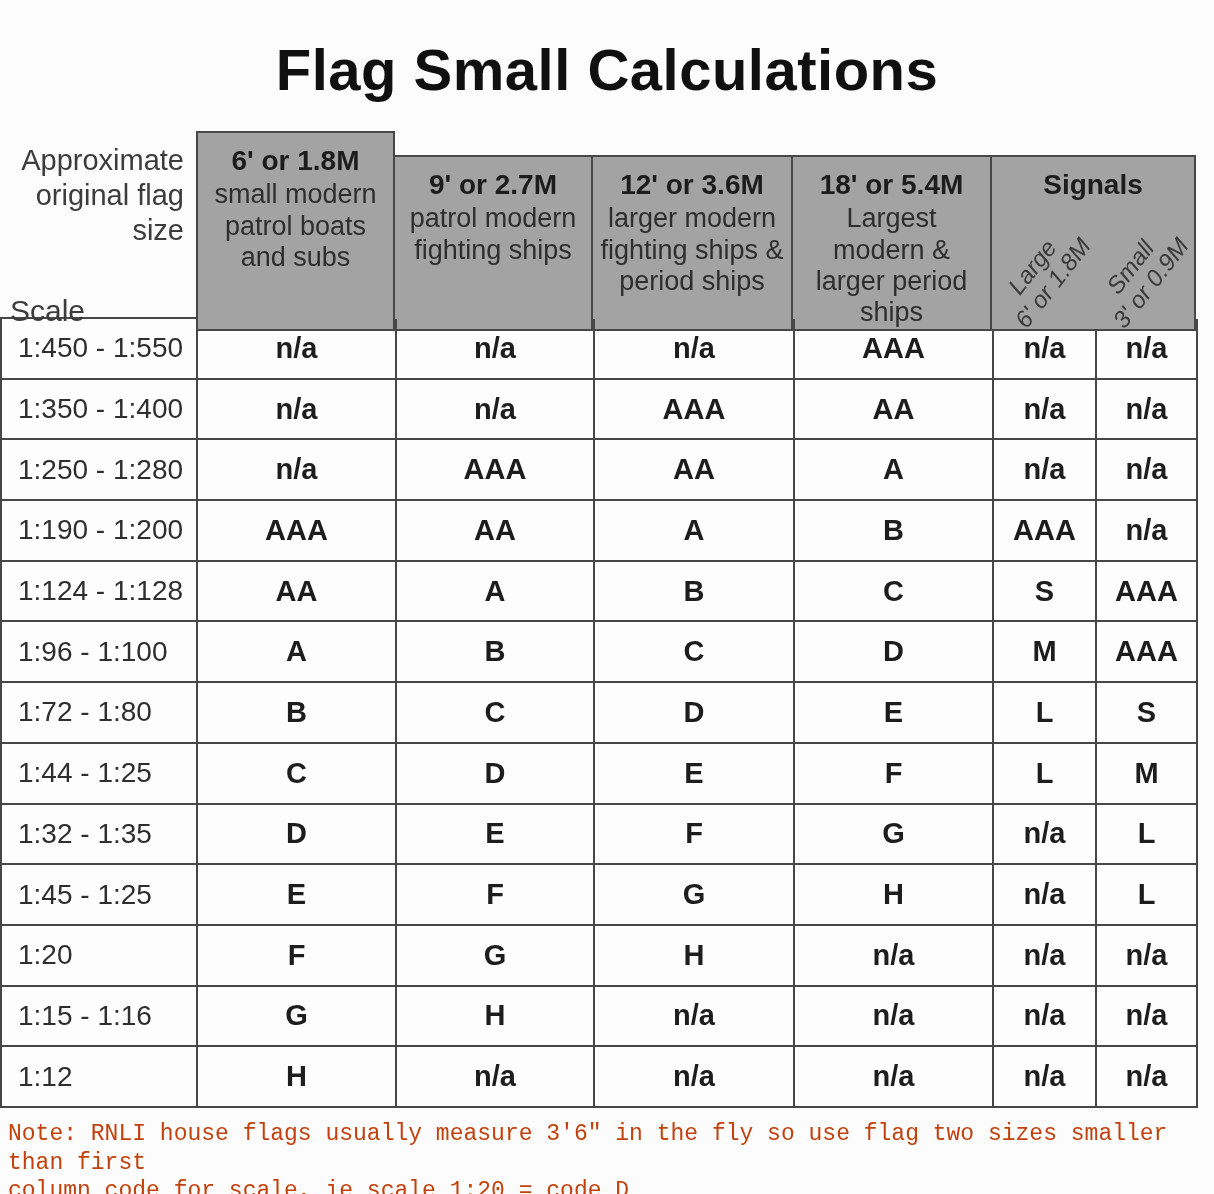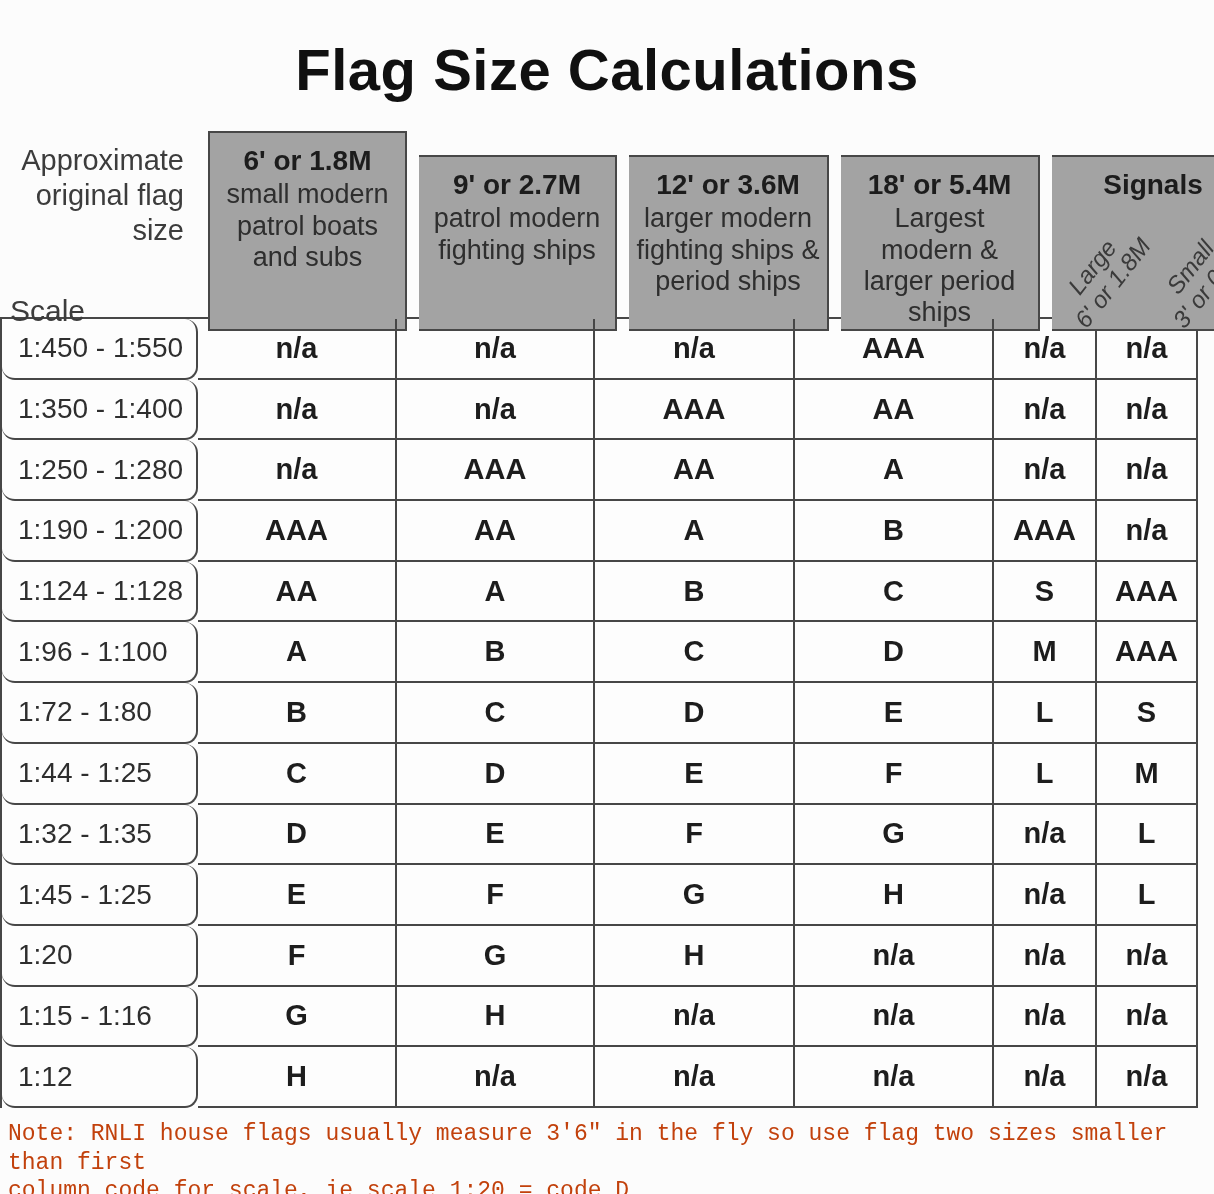--- a/index.html
+++ b/index.html
@@ -19,21 +19,20 @@
     color: #101010;
     letter-spacing: 0.5px;
   }
   .tblwrap { margin-top: 28px; width: 1196px; }
 
   
   .thead {
     display: grid;
     grid-template-columns: 196px 199px 198px 200px 199px 204px;
     height: 181px;
-    gap: 12px;
   }
   .corner {
     position: relative;
     padding: 12px 12px 0 0;
     text-align: right;
     font-size: 29px;
     line-height: 1.2;
     color: #3c3c3c;
   }
   .corner-scale {
@@ -89,37 +88,36 @@
     font-weight: bold;
     font-size: 29px;
     color: #1d1d1d;
   }
   .cell.scale {
     justify-content: flex-start;
     padding-left: 16px;
     font-weight: normal;
     font-size: 28px;
     color: #2e2e2e;
-    border-radius: 13px;
   }
 
   .note {
     margin: 12px 0 0 8px;
     font-size: 23px;
     line-height: 1.25;
     color: #c2410c;
     font-family: Liberation Mono, monospace;
   }
 </style>
 </head>
 <body>
 
 <div class="page">
 
-  <h1 class="title">Flag Size Calculations</h1>
+  <h1 class="title">Flag Small Calculations</h1>
 
   <div class="tblwrap">
 
     <div class="thead">
       <div class="corner">
         <div class="corner-approx">Approximate original flag size</div>
         <div class="corner-scale">Scale</div>
       </div>
 
       <div class="hcell">

